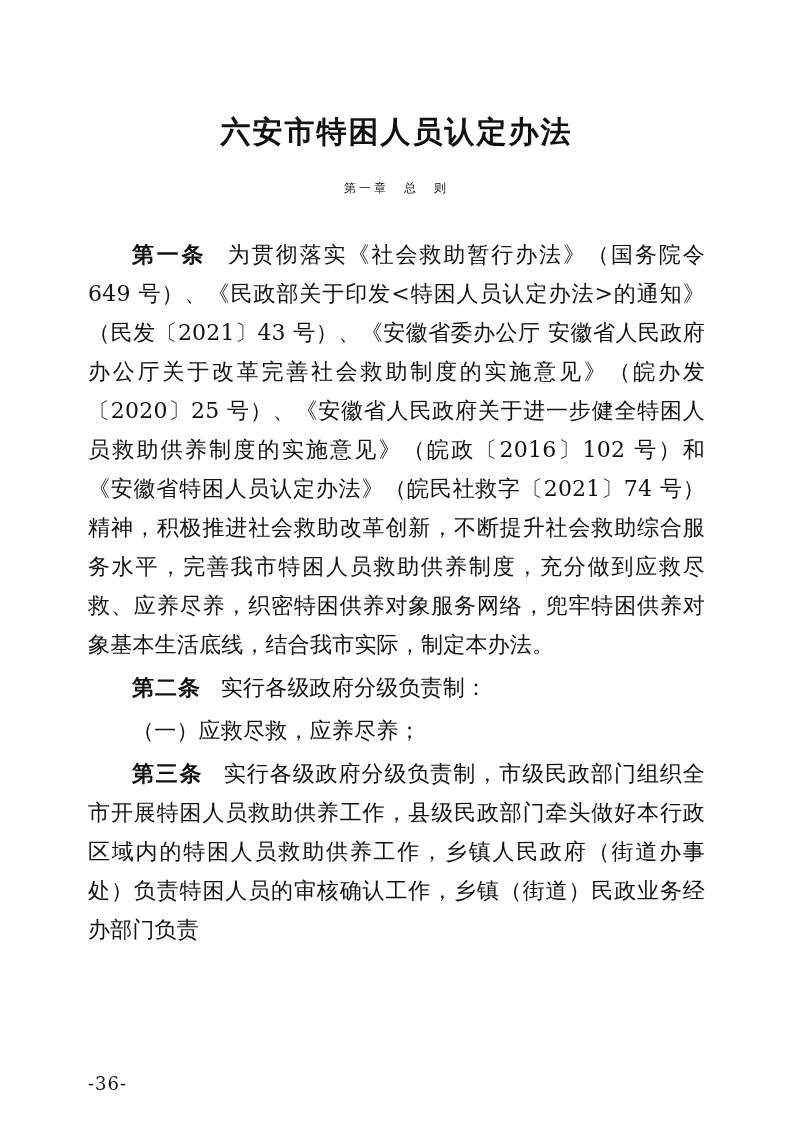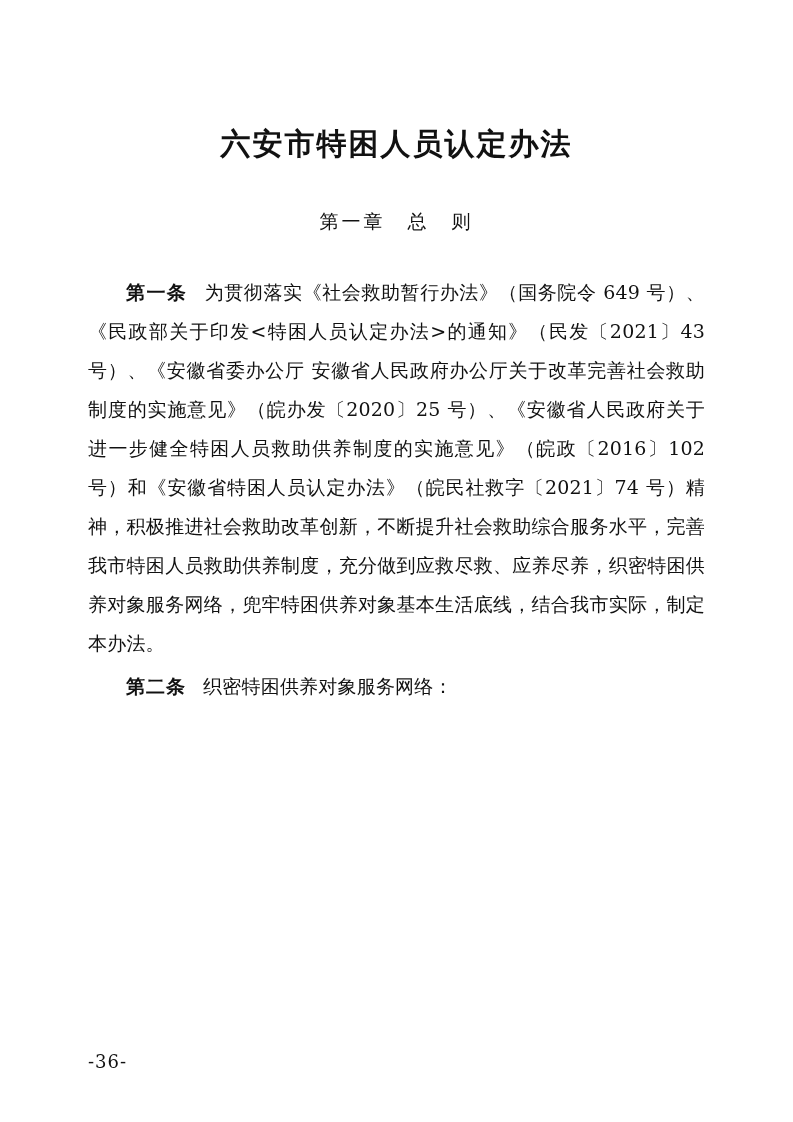--- a/index.html
+++ b/index.html
@@ -14,44 +14,44 @@
     color: #000000;
     position: relative;
     overflow: hidden;
   }
   .page {
     position: absolute;
     left: 0; top: 0;
     width: 793px;
     height: 1122px;
     box-sizing: border-box;
-    padding: 16px 88px;
+    padding: 4px 88px;
   }
   .doc-title {
     margin-top: 108px;
     text-align: center;
     font-family: "DejaVu Serif", "Liberation Serif", serif;
     font-weight: bold;
     font-size: 30px;
     letter-spacing: 2px;
     color: #111;
   }
   .chapter-heading {
-    margin-top: 44px;
+    margin-top: 27px;
     text-align: center;
-    font-size: 19px;
+    font-size: 12px;
     letter-spacing: 3px;
     color: #111;
   }
   .body-block {
     margin-top: 38px;
   }
   p.para {
     margin: 0 0 0 0;
-    font-size: 19px;
+    font-size: 22px;
     line-height: 39px;
     text-align: justify;
     text-justify: inter-ideograph;
     text-indent: 2em;
     color: #111;
     letter-spacing: 0.2px;
   }
   p.para + p.para {
     margin-top: 4px;
   }
@@ -62,43 +62,45 @@
   .gap-after-label {
     display: inline-block;
     width: 0.9em;
   }
   .list-item {
     text-indent: 2em;
   }
   .page-number {
     position: absolute;
     left: 88px;
-    bottom: 50px;
+    bottom: 28px;
     font-size: 18px;
     letter-spacing: 1px;
     color: #111;
   }
 </style>
 </head>
 <body>
 
 <div class="page">
 
   <h1 class="doc-title">六安市特困人员认定办法</h1>
 
   <div class="chapter-heading">第一章　总　则</div>
 
   <div class="body-block">
 
     <p class="para"><span class="art-label">第一条</span><span class="gap-after-label"></span><span>为贯彻落实《社会救助暂行办法》（国务院令 649 号）、《民政部关于印发&lt;特困人员认定办法&gt;的通知》（民发〔2021〕43 号）、《安徽省委办公厅 安徽省人民政府办公厅关于改革完善社会救助制度的实施意见》（皖办发〔2020〕25 号）、《安徽省人民政府关于进一步健全特困人员救助供养制度的实施意见》（皖政〔2016〕102 号）和《安徽省特困人员认定办法》（皖民社救字〔2021〕74 号）精神，积极推进社会救助改革创新，不断提升社会救助综合服务水平，完善我市特困人员救助供养制度，充分做到应救尽救、应养尽养，织密特困供养对象服务网络，兜牢特困供养对象基本生活底线，结合我市实际，制定本办法。</span></p>
 
-    <p class="para"><span class="art-label">第二条</span><span class="gap-after-label"></span><span>织密特困供养对象服务网络：</span></p>
+    <p class="para"><span class="art-label">第二条</span><span class="gap-after-label"></span><span>实行各级政府分级负责制：</span></p>
+
+    <p class="para list-item">（一）应救尽救，应养尽养；</p>
 
 
 
 
-
+    <p class="para"><span class="art-label">第三条</span><span class="gap-after-label"></span><span>实行各级政府分级负责制，市级民政部门组织全市开展特困人员救助供养工作，县级民政部门牵头做好本行政区域内的特困人员救助供养工作，乡镇人民政府（街道办事处）负责特困人员的审核确认工作，乡镇（街道）民政业务经办部门负责</span></p>
 
   </div>
 
   <div class="page-number">-36-</div>
 
 </div>
 
 </body></html>

